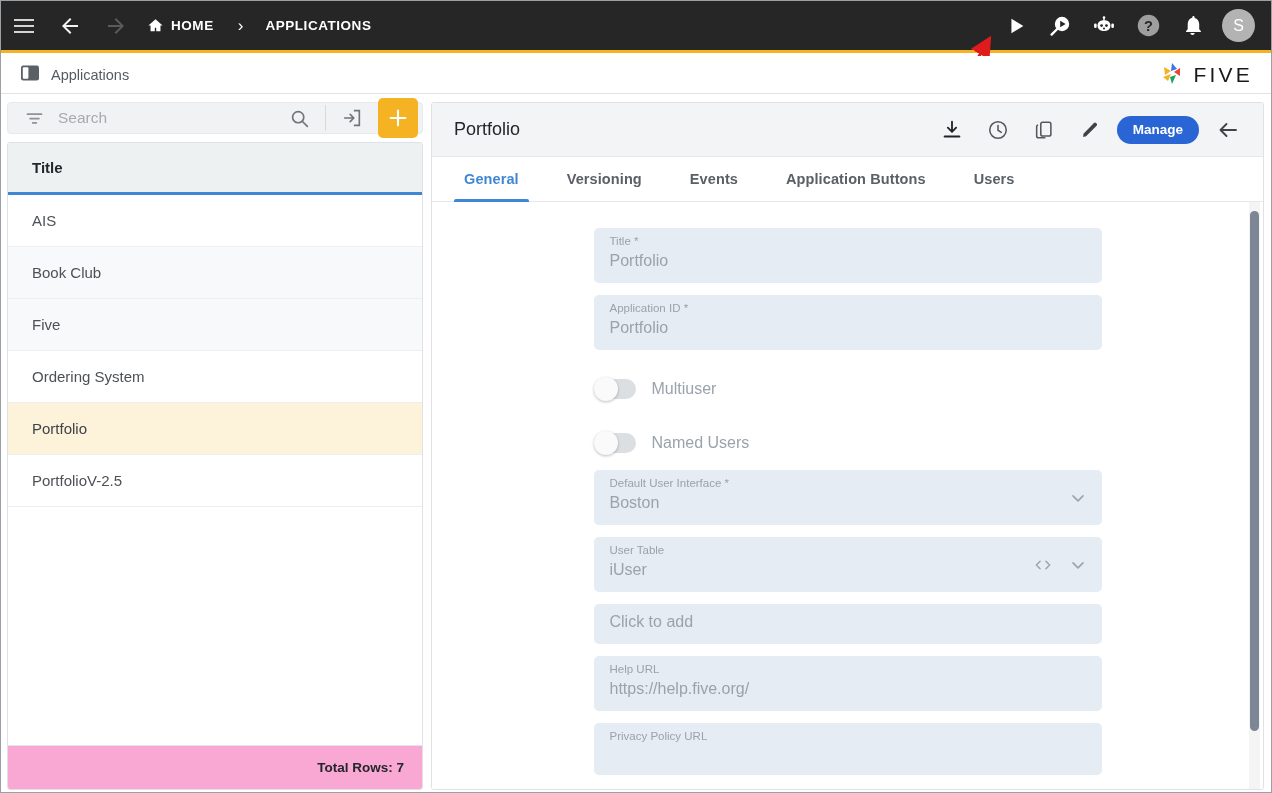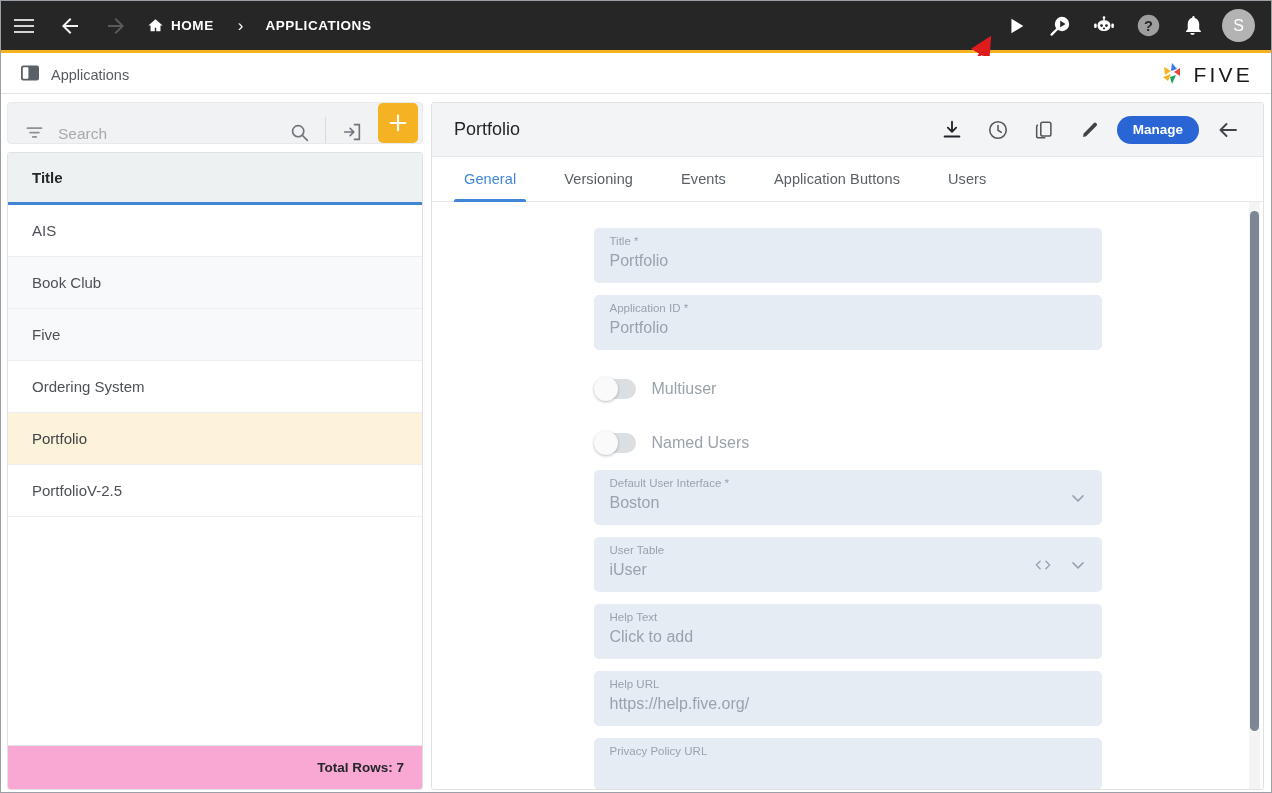--- a/index.html
+++ b/index.html
@@ -97,23 +97,23 @@
     display: flex;
   }
 
   
   .leftpane {
     width: 428px; height: 100%;
     display: flex; flex-direction: column;
     padding: 7px 6px 2px 6px;
   }
   .searchbar {
-    height: 42px; background: #f1f2f3;
+    height: 32px; background: #f1f2f3;
     border: 1px solid #e8e9ea; border-radius: 4px;
-    display: flex; align-items: flex-end;
+    display: flex; align-items: center;
     flex: 0 0 auto;
   }
   .filter-ico { padding: 0 13px 0 16px; cursor: pointer; display:flex; }
   .search-input {
     flex: 1; border: none; outline: none; background: transparent;
     font-size: 15.5px; color: #4a4f55;
     font-family: "Liberation Sans", sans-serif;
   }
   .search-input::placeholder { color: #a7abaf; }
   .sb-ico { padding: 0 10px; cursor: pointer; display: flex; align-items:center; }
@@ -189,21 +189,21 @@
   }
 
   .tabs {
     height: 45px; display: flex; align-items: stretch;
     padding-left: 22px; border-bottom: 1px solid #e6e8ea;
     background: #ffffff;
   }
   .tab {
     display: flex; align-items: center;
     padding: 0 10px; margin-right: 28px;
-    font-size: 14.5px; font-weight: normal; color: #5a6066;
+    font-size: 14.5px; font-weight: bold; color: #5a6066;
     cursor: pointer; position: relative;
     letter-spacing: .1px;
     text-align: center;
   }
   .tab.active { color: #3f87d4; }
   .tab.active::after {
     content: ""; position: absolute;
     left: 0; right: 0; bottom: -1px; height: 3px;
     background: #3f87d4; border-radius: 2px 2px 0 0;
   }
@@ -511,21 +511,20 @@
                 <span class="f-ico">
                   <svg width="22" height="20" viewBox="0 0 26 24">
                     <path d="M9.5 7.5L5 12l4.5 4.5M16.5 7.5L21 12l-4.5 4.5" fill="none" stroke="#9aa2ab" stroke-width="1.7" stroke-linecap="round" stroke-linejoin="round"></path>
                   </svg>
                   <svg width="20" height="20" viewBox="0 0 24 24">
                     <path d="M6 9.5l6 6 6-6" fill="none" stroke="#9aa2ab" stroke-width="1.9" stroke-linecap="round" stroke-linejoin="round"></path>
                   </svg>
                 </span>
               </div>
               <div class="field">
-                <div class="f-label">Help Text</div>
                 <div class="f-value">Click to add</div>
               </div>
               <div class="field">
                 <div class="f-label">Help URL</div>
                 <div class="f-value">https://help.five.org/</div>
               </div>
               <div class="field tall">
                 <div class="f-label">Privacy Policy URL</div>
               </div>
             </div>

